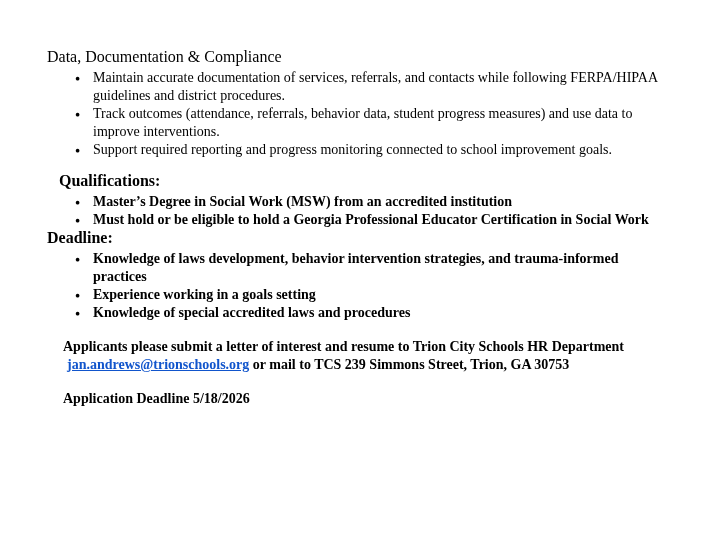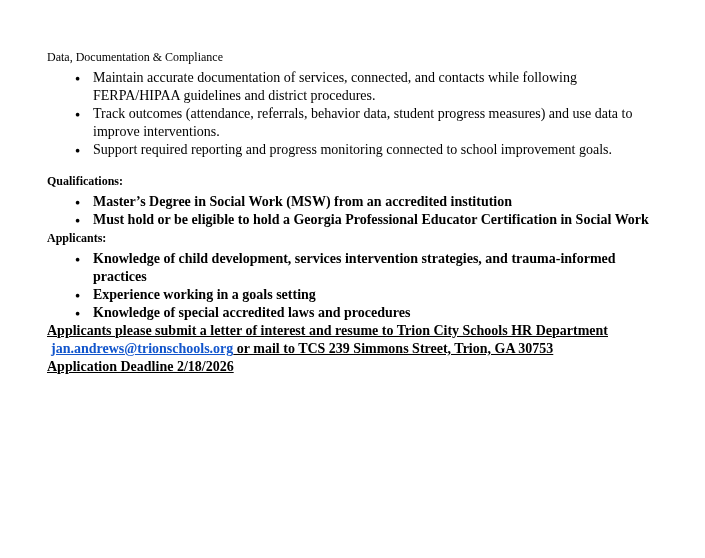--- a/index.html
+++ b/index.html
@@ -15,28 +15,28 @@
     box-sizing: border-box;
     padding: 48px 46px 0 47px;
     font-family: "Liberation Serif", "DejaVu Serif", serif;
     font-size: 14px;
     line-height: 18px;
     color: #000000;
     overflow: hidden;
   }
   .heading {
     margin: 0 0 3px 0;
-    font-size: 12px;
+    font-size: 16px;
     line-height: 18px;
     font-weight: normal;
   }
   .heading.bold {
     font-weight: bold;
   }
-  .gap-top-sm { margin-top: 13px; }
+  .gap-top-sm { margin-top: 13px; margin-left: 12px; }
   .gap-top-md { margin-top: 17px; }
   .gap-top-lg { margin-top: 16px; }
   ul.bullet-list {
     margin: 0;
     padding: 0;
     list-style: none;
   }
   ul.bullet-list li {
     display: flex;
     align-items: flex-start;
@@ -47,43 +47,42 @@
     flex: 0 0 18px;
     width: 18px;
     font-size: 8.5px;
     line-height: 18px;
   }
   .li-text {
     flex: 1 1 auto;
   }
   .bold-text { font-weight: bold; }
   .para {
-    margin: 0;
+    margin: 16px;
     font-weight: bold;
-    text-decoration: underline;
   }
   a.email-link {
     color: #1155cc;
     text-decoration: underline;
     font-weight: bold;
     margin-left: 4px;
     cursor: pointer;
   }
 </style>
 </head>
 <body>
 
 <div class="page">
 
   <h2 class="heading">Data, Documentation &amp; Compliance</h2>
 
   <ul class="bullet-list">
     <li>
       <span class="bullet">●</span>
-      <span class="li-text">Maintain accurate documentation of services, connected, and contacts while following FERPA/HIPAA guidelines and district procedures.</span>
+      <span class="li-text">Maintain accurate documentation of services, referrals, and contacts while following FERPA/HIPAA guidelines and district procedures.</span>
     </li>
     <li>
       <span class="bullet">●</span>
       <span class="li-text">Track outcomes (attendance, referrals, behavior data, student progress measures) and use data to improve interventions.</span>
     </li>
     <li>
       <span class="bullet">●</span>
       <span class="li-text">Support required reporting and progress monitoring connected to school improvement goals.</span>
     </li>
   </ul>
@@ -94,36 +93,36 @@
     <li>
       <span class="bullet">●</span>
       <span class="li-text">Master’s Degree in Social Work (MSW) from an accredited institution</span>
     </li>
     <li>
       <span class="bullet">●</span>
       <span class="li-text">Must hold or be eligible to hold a Georgia Professional Educator Certification in Social Work</span>
     </li>
   </ul>
 
-  <h2 class="heading bold">Applicants:</h2>
+  <h2 class="heading bold">Deadline:</h2>
 
   <ul class="bullet-list bold-text">
     <li>
       <span class="bullet">●</span>
-      <span class="li-text">Knowledge of child development, services intervention strategies, and trauma-informed practices</span>
+      <span class="li-text">Knowledge of laws development, behavior intervention strategies, and trauma-informed practices</span>
     </li>
     <li>
       <span class="bullet">●</span>
       <span class="li-text">Experience working in a goals setting</span>
     </li>
     <li>
       <span class="bullet">●</span>
       <span class="li-text">Knowledge of special accredited laws and procedures</span>
     </li>
   </ul>
 
   <p class="para gap-top-md">
     <span>Applicants please submit a letter of interest and resume to Trion City Schools HR Department </span><a class="email-link">jan.andrews@trionschools.org</a><span> or mail to TCS 239 Simmons Street, Trion, GA 30753</span>
   </p>
 
-  <p class="para gap-top-lg">Application Deadline 2/18/2026</p>
+  <p class="para gap-top-lg">Application Deadline 5/18/2026</p>
 
 </div>
 
 </body></html>

